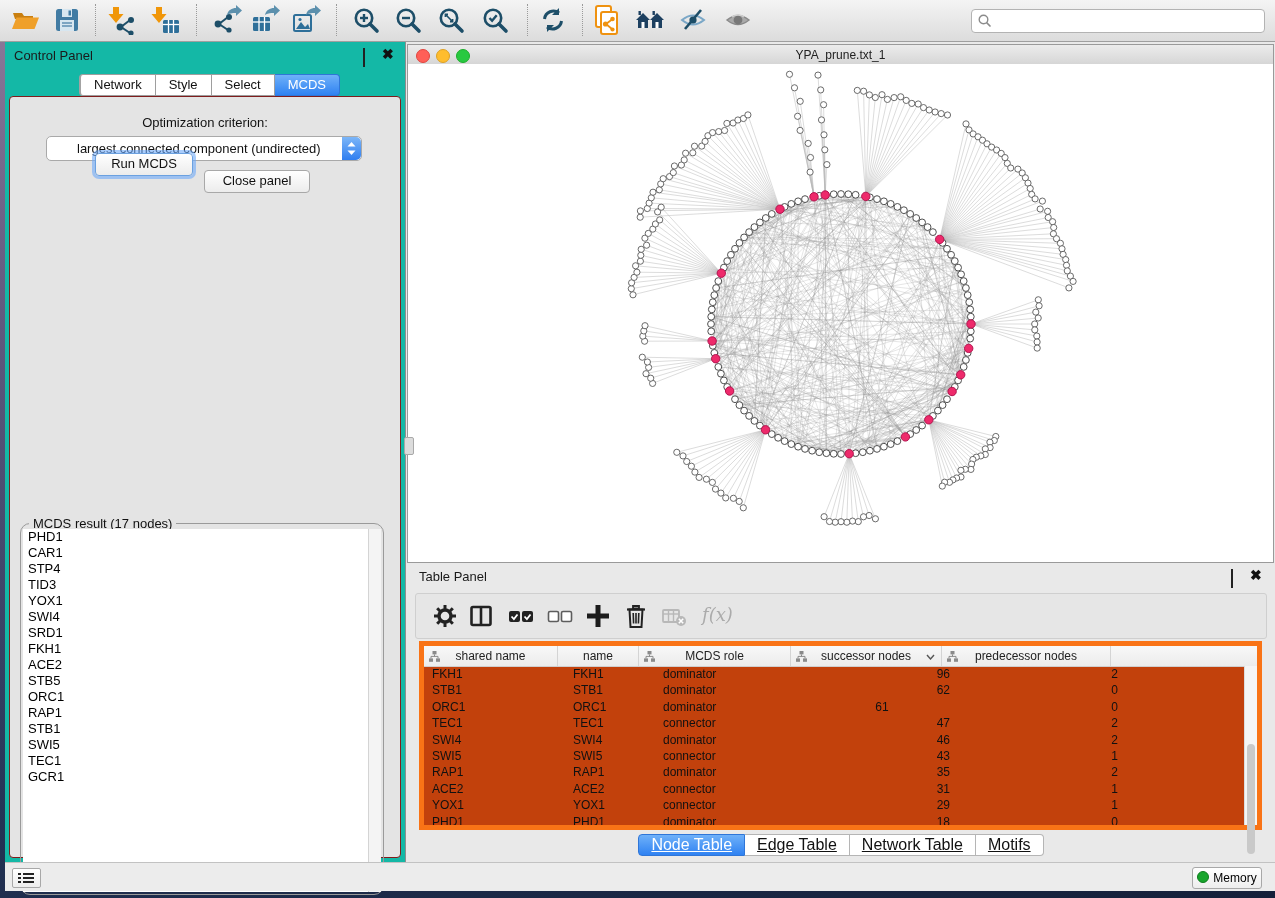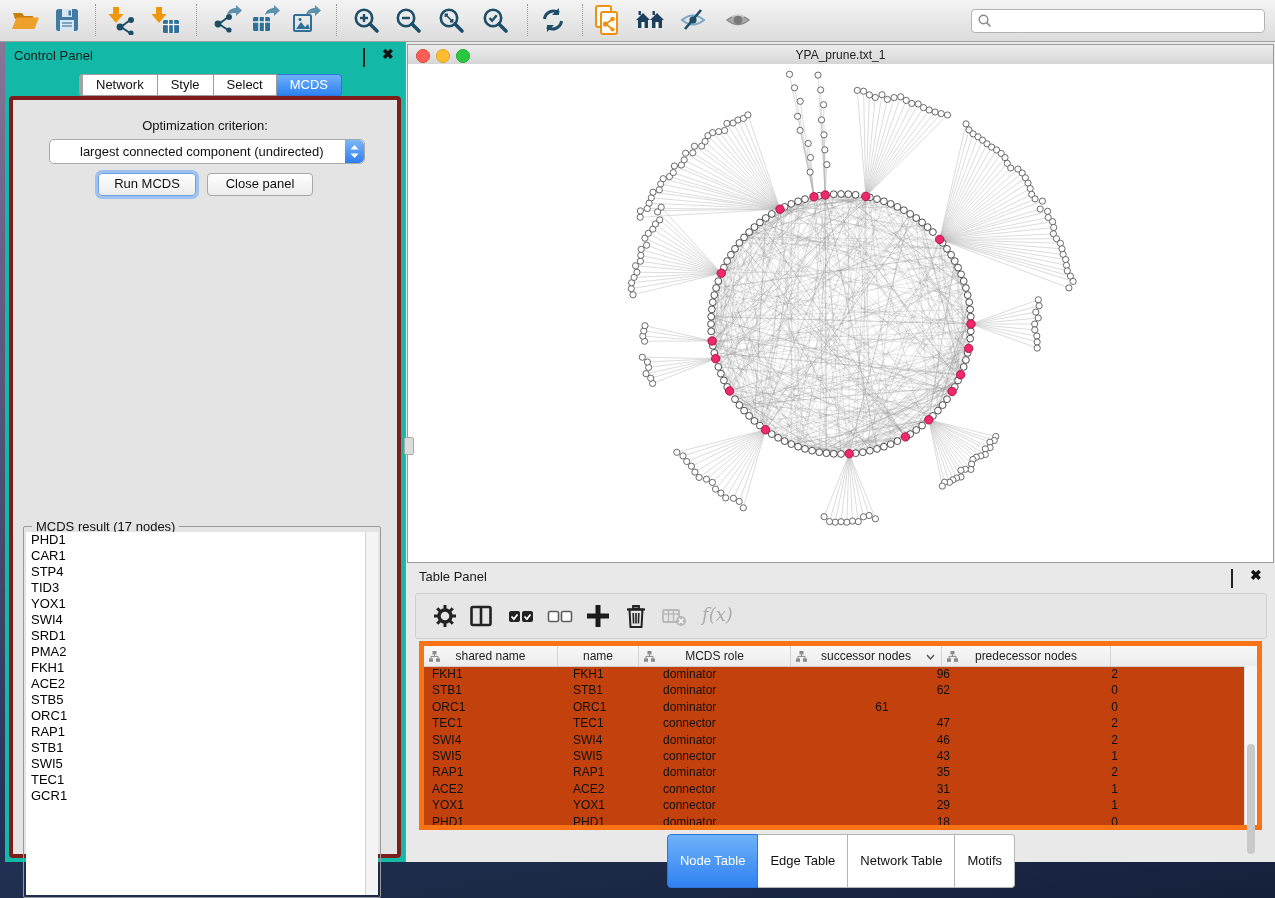--- a/index.html
+++ b/index.html
@@ -22,36 +22,36 @@
   
   .cpanel{position:absolute;left:0;top:0;width:400px;height:820px;background:#14b8a6;border-right:1px solid #8e8e8e;}
   .phead{position:absolute;left:0;top:0;right:0;height:26px;}
   .phead .ptitle{position:absolute;left:9px;top:6px;font-size:13px;color:#1a1a1a;}
   .wbtn{position:absolute;top:7px;width:12px;height:12px;cursor:pointer;}
   .float-sq{border:1.5px solid #222;width:9px;height:9px;}
   .close-x{font-size:14px;font-weight:bold;color:#111;line-height:10px;}
   .cptabs{position:absolute;left:74px;top:32px;height:22px;display:flex;}
   .cptab{height:20px;line-height:20px;padding:0 13px;font-size:13px;background:#fff;
     border:1px solid #9e9e9e;border-left:none;color:#111;cursor:pointer;}
-  .cptab:first-child{border-left:4px solid #a3a3a3;border-radius:4px 0 0 4px;}
+  .cptab:first-child{border-left:2px solid #a3a3a3;border-radius:4px 0 0 4px;}
   .cptab:last-child{border-radius:0 4px 4px 0;}
   .cptab.active{background:linear-gradient(#6fb1f9,#2f82f2);color:#fff;border-color:#2f76d8;}
   .cpcontent{position:absolute;left:4px;right:4px;top:54px;bottom:4px;background:#e4e4e4;
-    border:4px solid #7f1d1d;border-radius:4px;}
+    border:1px solid #7f1d1d;border-radius:4px;}
   .optlabel{position:absolute;left:0;right:0;top:18px;text-align:center;font-size:13px;color:#111;}
   .dropdown{position:absolute;left:36px;top:39px;width:314px;height:23px;background:#fff;
     border:1px solid #a9a9a9;border-radius:5px;cursor:pointer;}
   .dropdown .dtext{position:absolute;left:9px;top:4px;font-size:13px;color:#111;white-space:nowrap;padding-left:21px;}
   .dstep{position:absolute;right:0;top:0;width:19px;height:23px;border-radius:0 5px 5px 0;
     background:linear-gradient(#7cb6f8,#2f7ef0);}
   .dstep svg{position:absolute;left:3px;top:3px;}
   .btn{position:absolute;height:21px;background:linear-gradient(#ffffff,#ececec);border:1px solid #a8a8a8;
     border-radius:4px;font-size:13px;color:#111;text-align:center;line-height:20px;cursor:pointer;}
   .btn.focused{box-shadow:0 0 0 3px rgba(110,170,250,.6);border-color:#6ba1e0;}
-  .groupbox{position:absolute;left:10px;right:16px;top:426px;height:370px;border:1px solid #9a9a9a;border-radius:2px;}
+  .groupbox{position:absolute;left:10px;right:16px;top:426px;height:370px;border:1px solid #9a9a9a;border-radius:10px;}
   .gtitle{position:absolute;left:8px;top:-8px;background:#e4e4e4;padding:0 4px;font-size:13px;color:#111;}
   .glist{position:absolute;left:2px;right:15px;top:5px;bottom:2px;background:#fff;overflow:hidden;}
   .glist .li{font-size:13px;line-height:16px;padding-left:5px;color:#000;cursor:default;}
   .gscroll{position:absolute;right:2px;top:5px;bottom:2px;width:12px;background:#f4f4f4;border-left:1px solid #d4d4d4;}
   
   .vsplit{position:absolute;left:399px;top:395px;width:8px;height:16px;background:#dcdcdc;
     border:1px solid #a9a9a9;border-radius:2px;z-index:5;cursor:col-resize;}
   
   .netwin{position:absolute;left:402px;top:2px;width:867px;height:519px;background:#fff;
     border:1px solid #9a9a9a;box-sizing:border-box;}
@@ -74,22 +74,22 @@
     text-align:center;line-height:20px;cursor:pointer;flex:none;}
   .thcell .hicon{position:absolute;left:5px;top:5px;}
   .thcell .sort{position:absolute;right:6px;top:8px;}
   .tbody{position:absolute;left:0;top:20px;right:12px;bottom:0;overflow:hidden;}
   .trow{display:flex;height:16.4px;font-size:12px;color:#111;cursor:default;}
   .tcell{flex:none;line-height:16.4px;white-space:nowrap;overflow:hidden;}
   .tcell.num{text-align:right;padding-right:14px;box-sizing:border-box;}
   .tvscroll{position:absolute;right:0;top:20px;bottom:0;width:12px;background:#f5f5f5;border-left:1px solid #ddd;}
   .tthumb{position:absolute;left:1.5px;width:8px;height:110px;background:#c9c9c9;border-radius:4px;cursor:pointer;}
   .ttabs{position:absolute;left:0;right:0;bottom:6px;height:22px;text-align:center;}
-  .ttab{display:inline-block;height:20px;line-height:20px;padding:16px 12px;font-size:13px;background:#fff;
-    border:1px solid #b5b5b5;border-left:none;color:#111;vertical-align:top;cursor:pointer;}
+  .ttab{display:inline-block;height:20px;line-height:20px;padding:0 12px;font-size:16px;background:#fff;
+    border:1px solid #b5b5b5;border-left:none;color:#111;vertical-align:top;cursor:pointer;text-decoration:underline;}
   .ttab:first-child{border-left:1px solid #b5b5b5;border-radius:4px 0 0 4px;}
   .ttab:last-child{border-radius:0 4px 4px 0;}
   .ttab.active{background:linear-gradient(#6fb1f9,#2f82f2);color:#fff;border-color:#2f76d8;}
   
   .statusbar{position:absolute;left:5px;top:862px;width:1270px;height:28px;background:#ececec;border-top:1px solid #c2c2c2;}
   .listbtn{position:absolute;left:7px;top:5px;width:27px;height:18px;background:linear-gradient(#fff,#ededed);
     border:1px solid #a8a8a8;border-radius:2px;cursor:pointer;}
   .membtn{position:absolute;right:13px;top:4px;width:68px;height:20px;background:linear-gradient(#fff,#ededed);
     border:1px solid #a8a8a8;border-radius:3px;cursor:pointer;font-size:12px;line-height:20px;text-align:center;}
   .memdot{display:inline-block;width:10px;height:10px;border-radius:50%;background:#17a52c;border:1px solid #0e7d1e;
@@ -286,33 +286,32 @@
         <div class="optlabel">Optimization criterion:</div>
         <div class="dropdown">
           <span class="dtext">largest connected component (undirected)</span>
           <span class="dstep">
             <svg width="13" height="17" viewBox="0 0 13 17">
                 <path d="M2.5 6.5L6.5 2l4 4.5z" fill="#fff"></path>
                 <path d="M2.5 10.5l4 4.5 4-4.5z" fill="#fff"></path>
               </svg>
           </span>
         </div>
-        <div class="btn focused" style="left:85px;top:73px;width:96px">Run MCDS</div>
+        <div class="btn focused" style="left:85px;top:56px;width:96px">Run MCDS</div>
         <div class="btn" style="left:194px;top:73px;width:104px">Close panel</div>
         <div class="groupbox">
           <span class="gtitle">MCDS result (17 nodes)</span>
           <div class="glist" id="mcds-list">
               <div class="li">PHD1</div>
               <div class="li">CAR1</div>
               <div class="li">STP4</div>
               <div class="li">TID3</div>
               <div class="li">YOX1</div>
               <div class="li">SWI4</div>
               <div class="li">SRD1</div>
-              <div class="li">PMA2</div>
               <div class="li">FKH1</div>
               <div class="li">ACE2</div>
               <div class="li">STB5</div>
               <div class="li">ORC1</div>
               <div class="li">RAP1</div>
               <div class="li">STB1</div>
               <div class="li">SWI5</div>
               <div class="li">TEC1</div>
               <div class="li">GCR1</div>
             </div>
@@ -1424,14 +1423,31 @@
             </div>
           </div>
         <div class="tvscroll">
           <div class="tthumb" style="top:78px"></div>
         </div>
       </div>
       <div class="ttabs" id="t-tabs"><span class="ttab active">Node Table</span><span class="ttab">Edge Table</span><span class="ttab">Network Table</span><span class="ttab">Motifs</span></div>
     </div>
   </div>
 
+  <div class="statusbar">
+    <span class="listbtn">
+      <svg width="27" height="18" viewBox="0 0 27 18">
+          <g stroke="#222" stroke-width="2">
+            <line x1="10" y1="5" x2="21" y2="5"></line>
+            <line x1="10" y1="9" x2="21" y2="9"></line>
+            <line x1="10" y1="13" x2="21" y2="13"></line>
+          </g>
+          <g fill="#222">
+            <rect x="5" y="4" width="3" height="2"></rect>
+            <rect x="5" y="8" width="3" height="2"></rect>
+            <rect x="5" y="12" width="3" height="2"></rect>
+          </g>
+        </svg>
+    </span>
+    <span class="membtn"><span class="memdot"></span><span>Memory</span></span>
+  </div>
 
 </div>
 
 </body></html>

